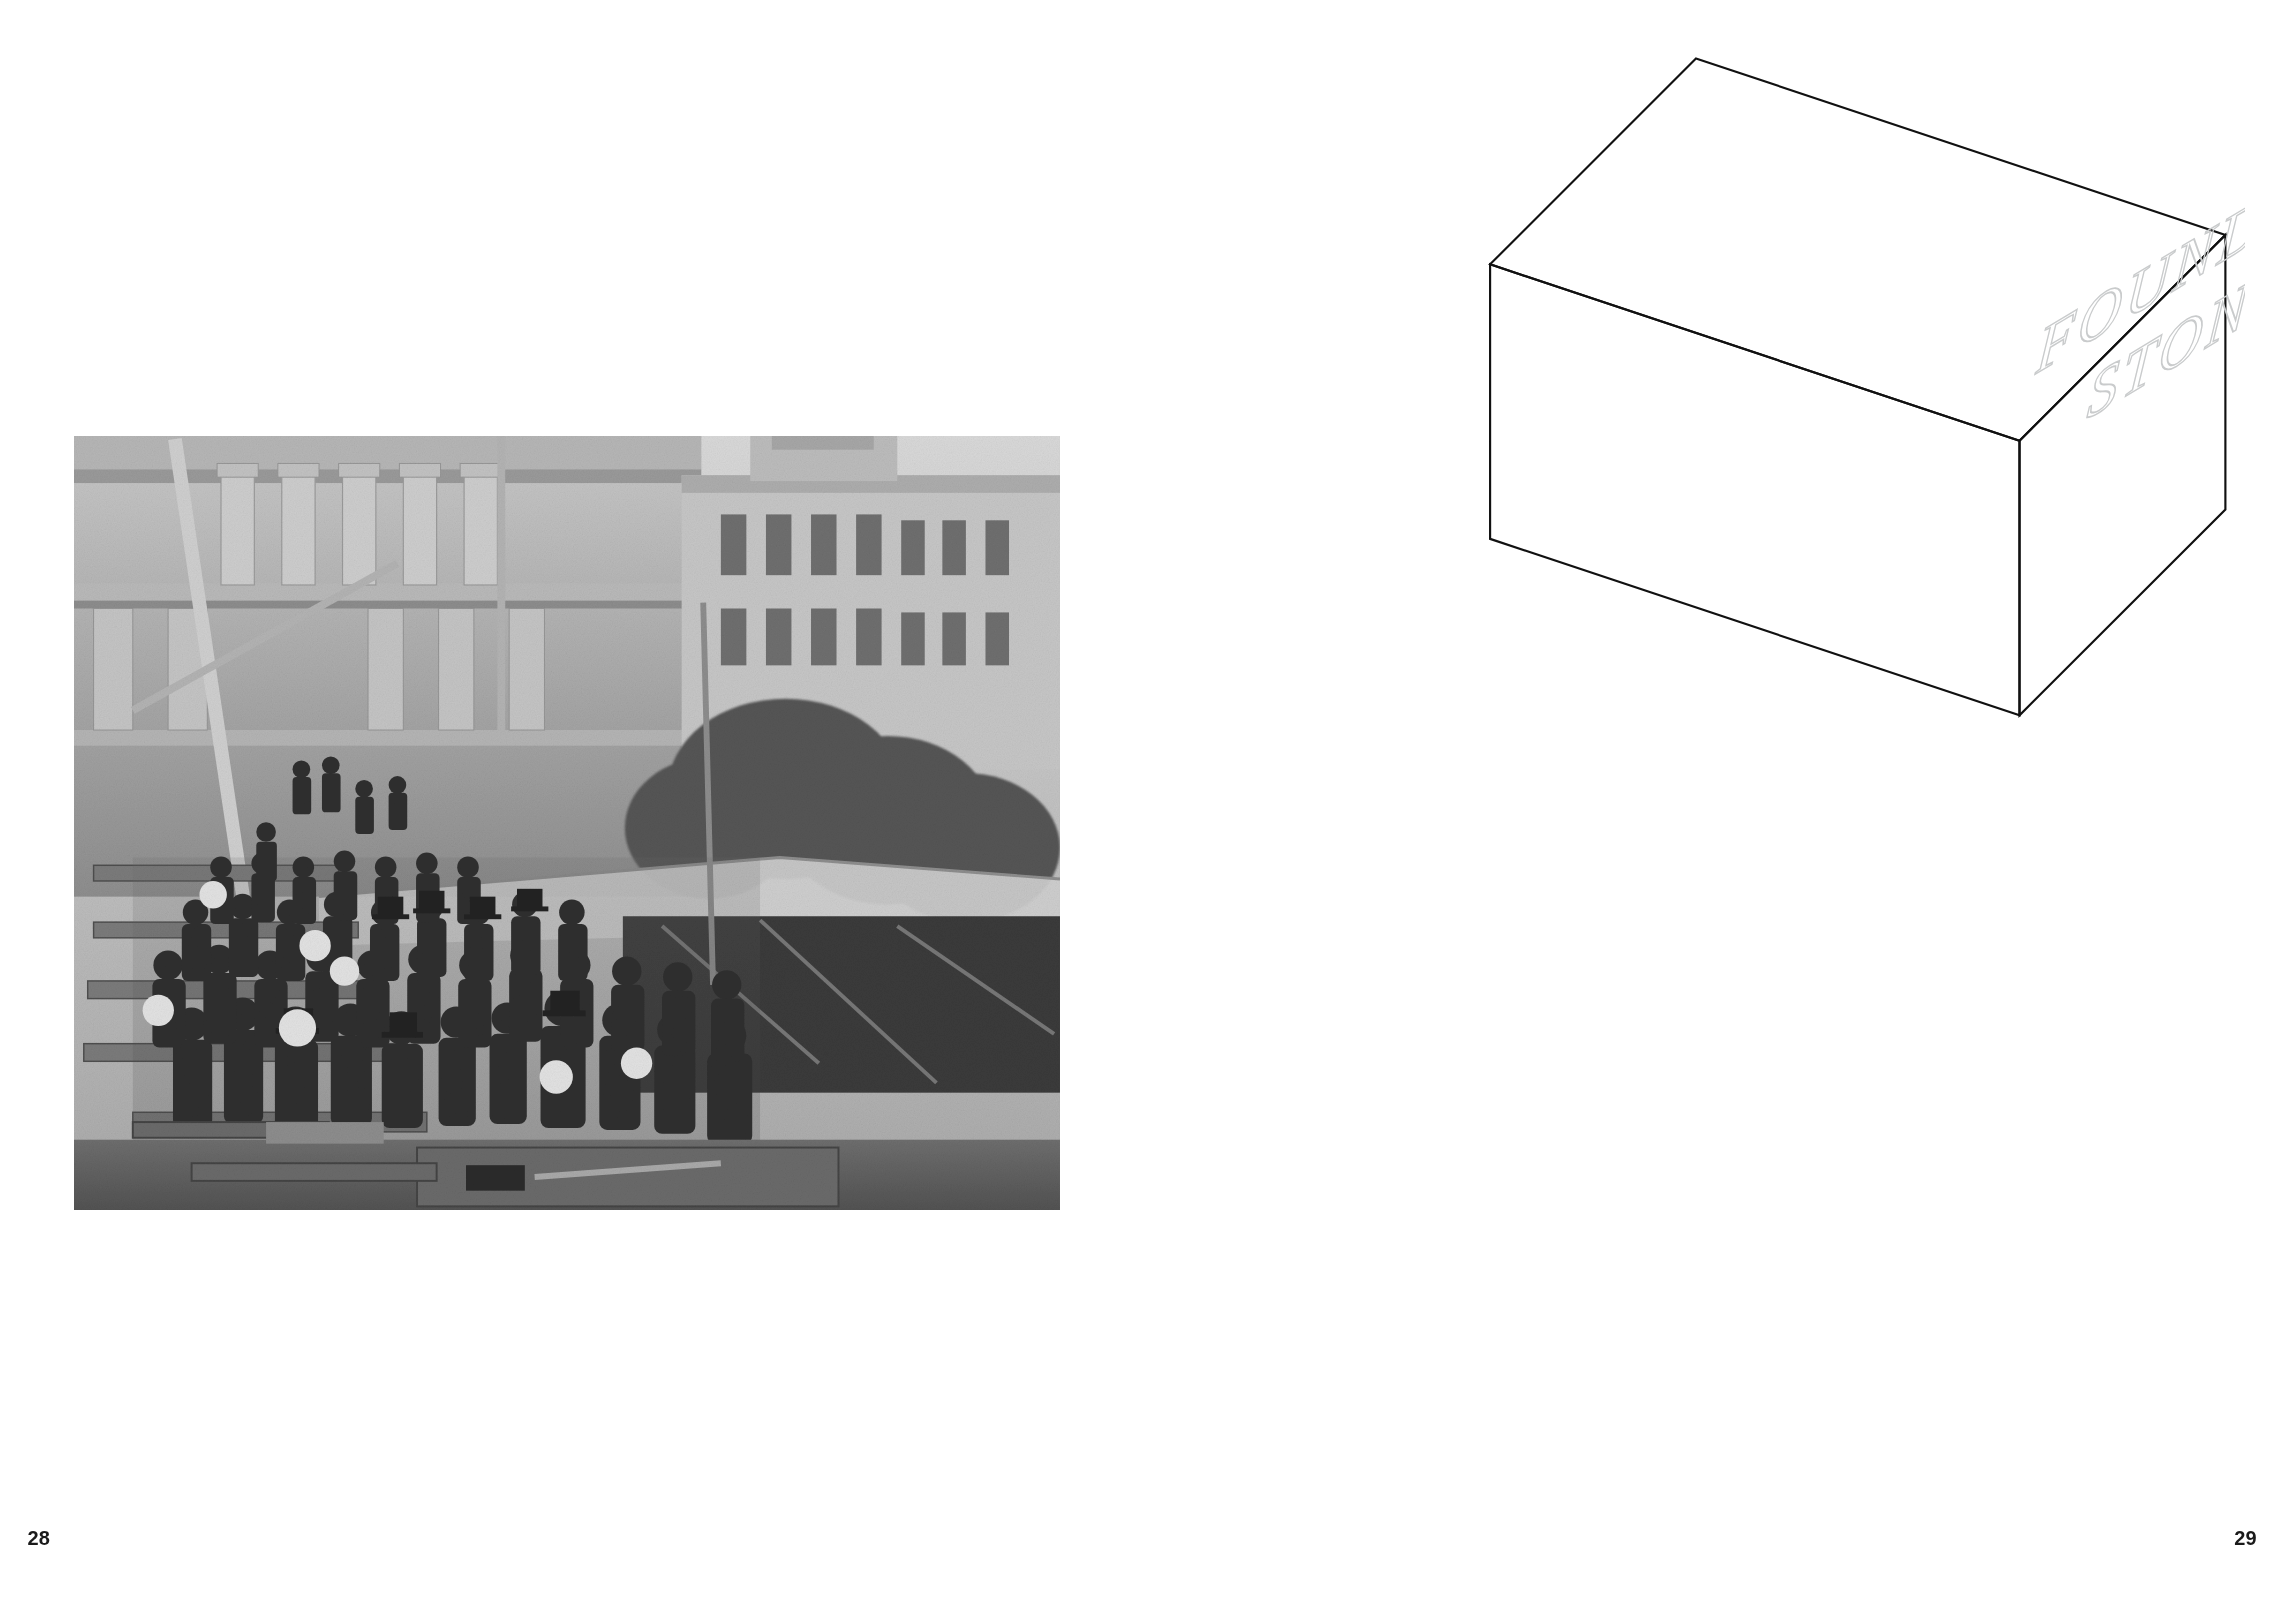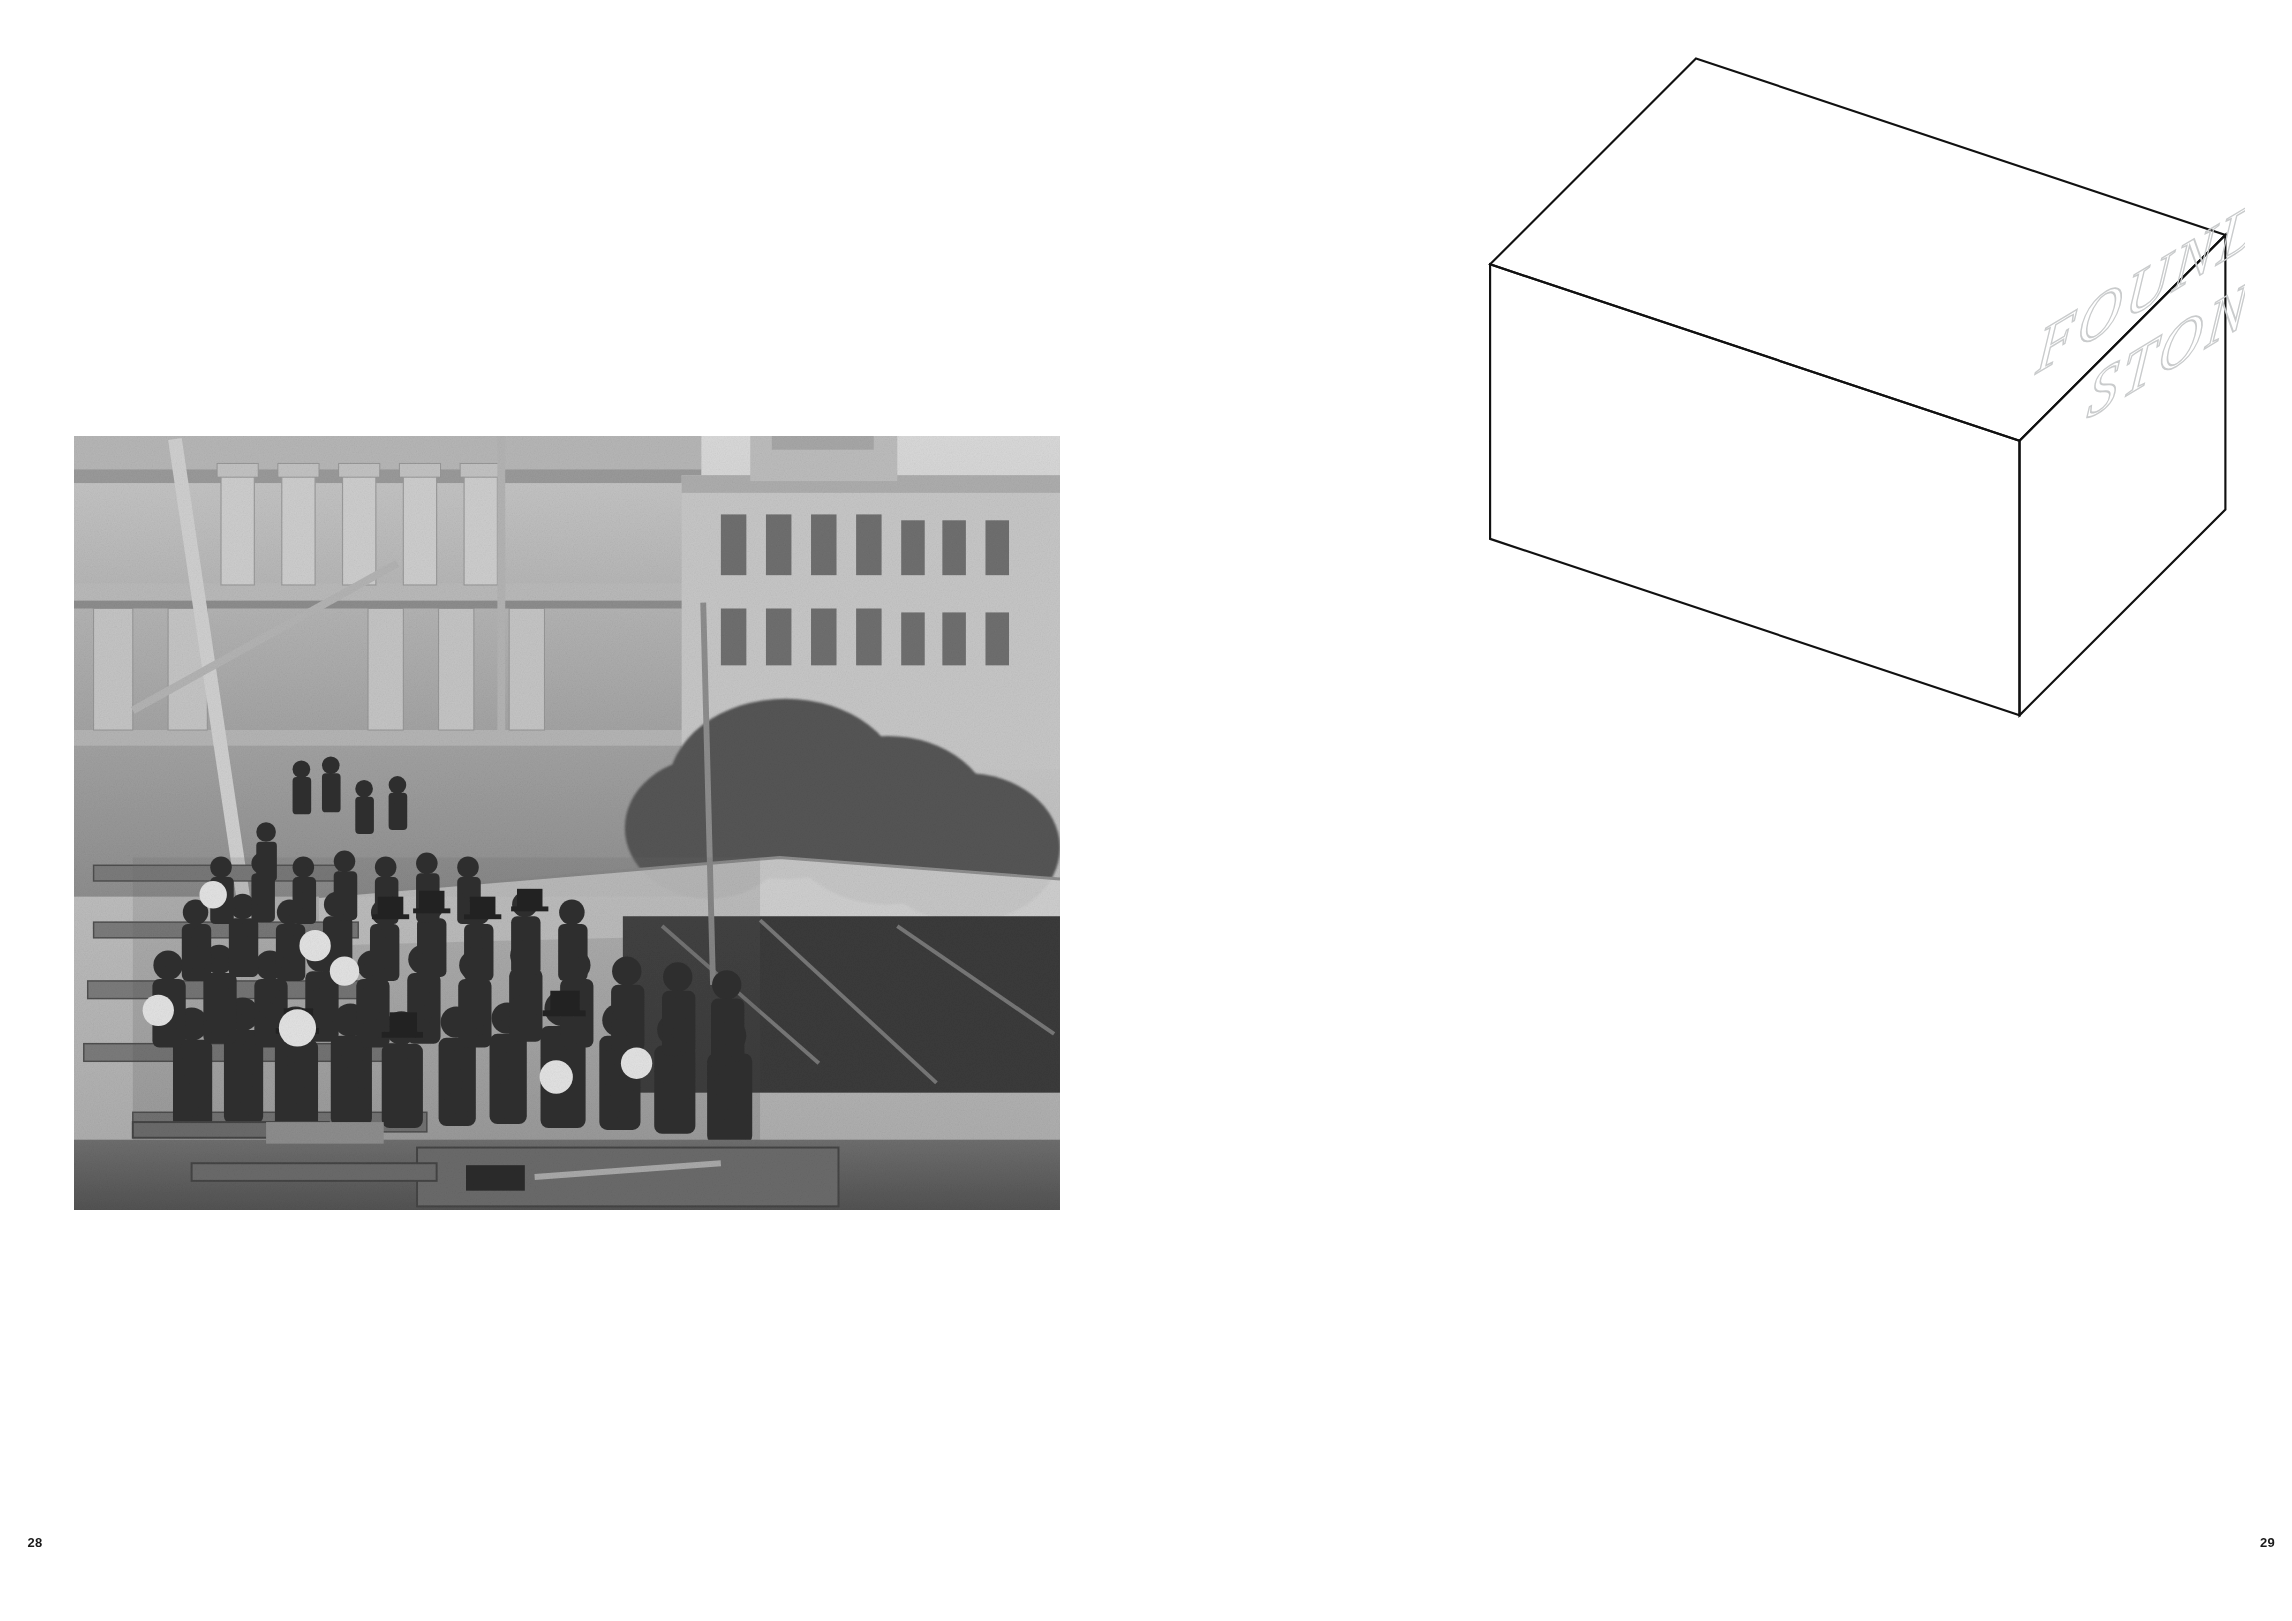--- a/index.html
+++ b/index.html
@@ -40,27 +40,27 @@
   }
   .photo-canvas {
     position: absolute;
     inset: 0;
     filter: grayscale(100%);
   }
 
   .folio {
     position: absolute;
     bottom: 71px;
-    font-size: 13px;
+    font-size: 20px;
     font-weight: bold;
     letter-spacing: 0.3px;
     color: #1a1a1a;
   }
   .folio-left { left: 27.4px; }
-  .folio-right { right: 18px; text-align: right; }
+  .folio-right { right: 36px; text-align: right; }
 
   
   .stone-wrap {
     position: absolute;
     left: 98px;
     top: 29px;
     width: 1000px;
     height: 755px;
   }
   .stone-wrap svg { display: block; width: 100%; height: 100%; }

